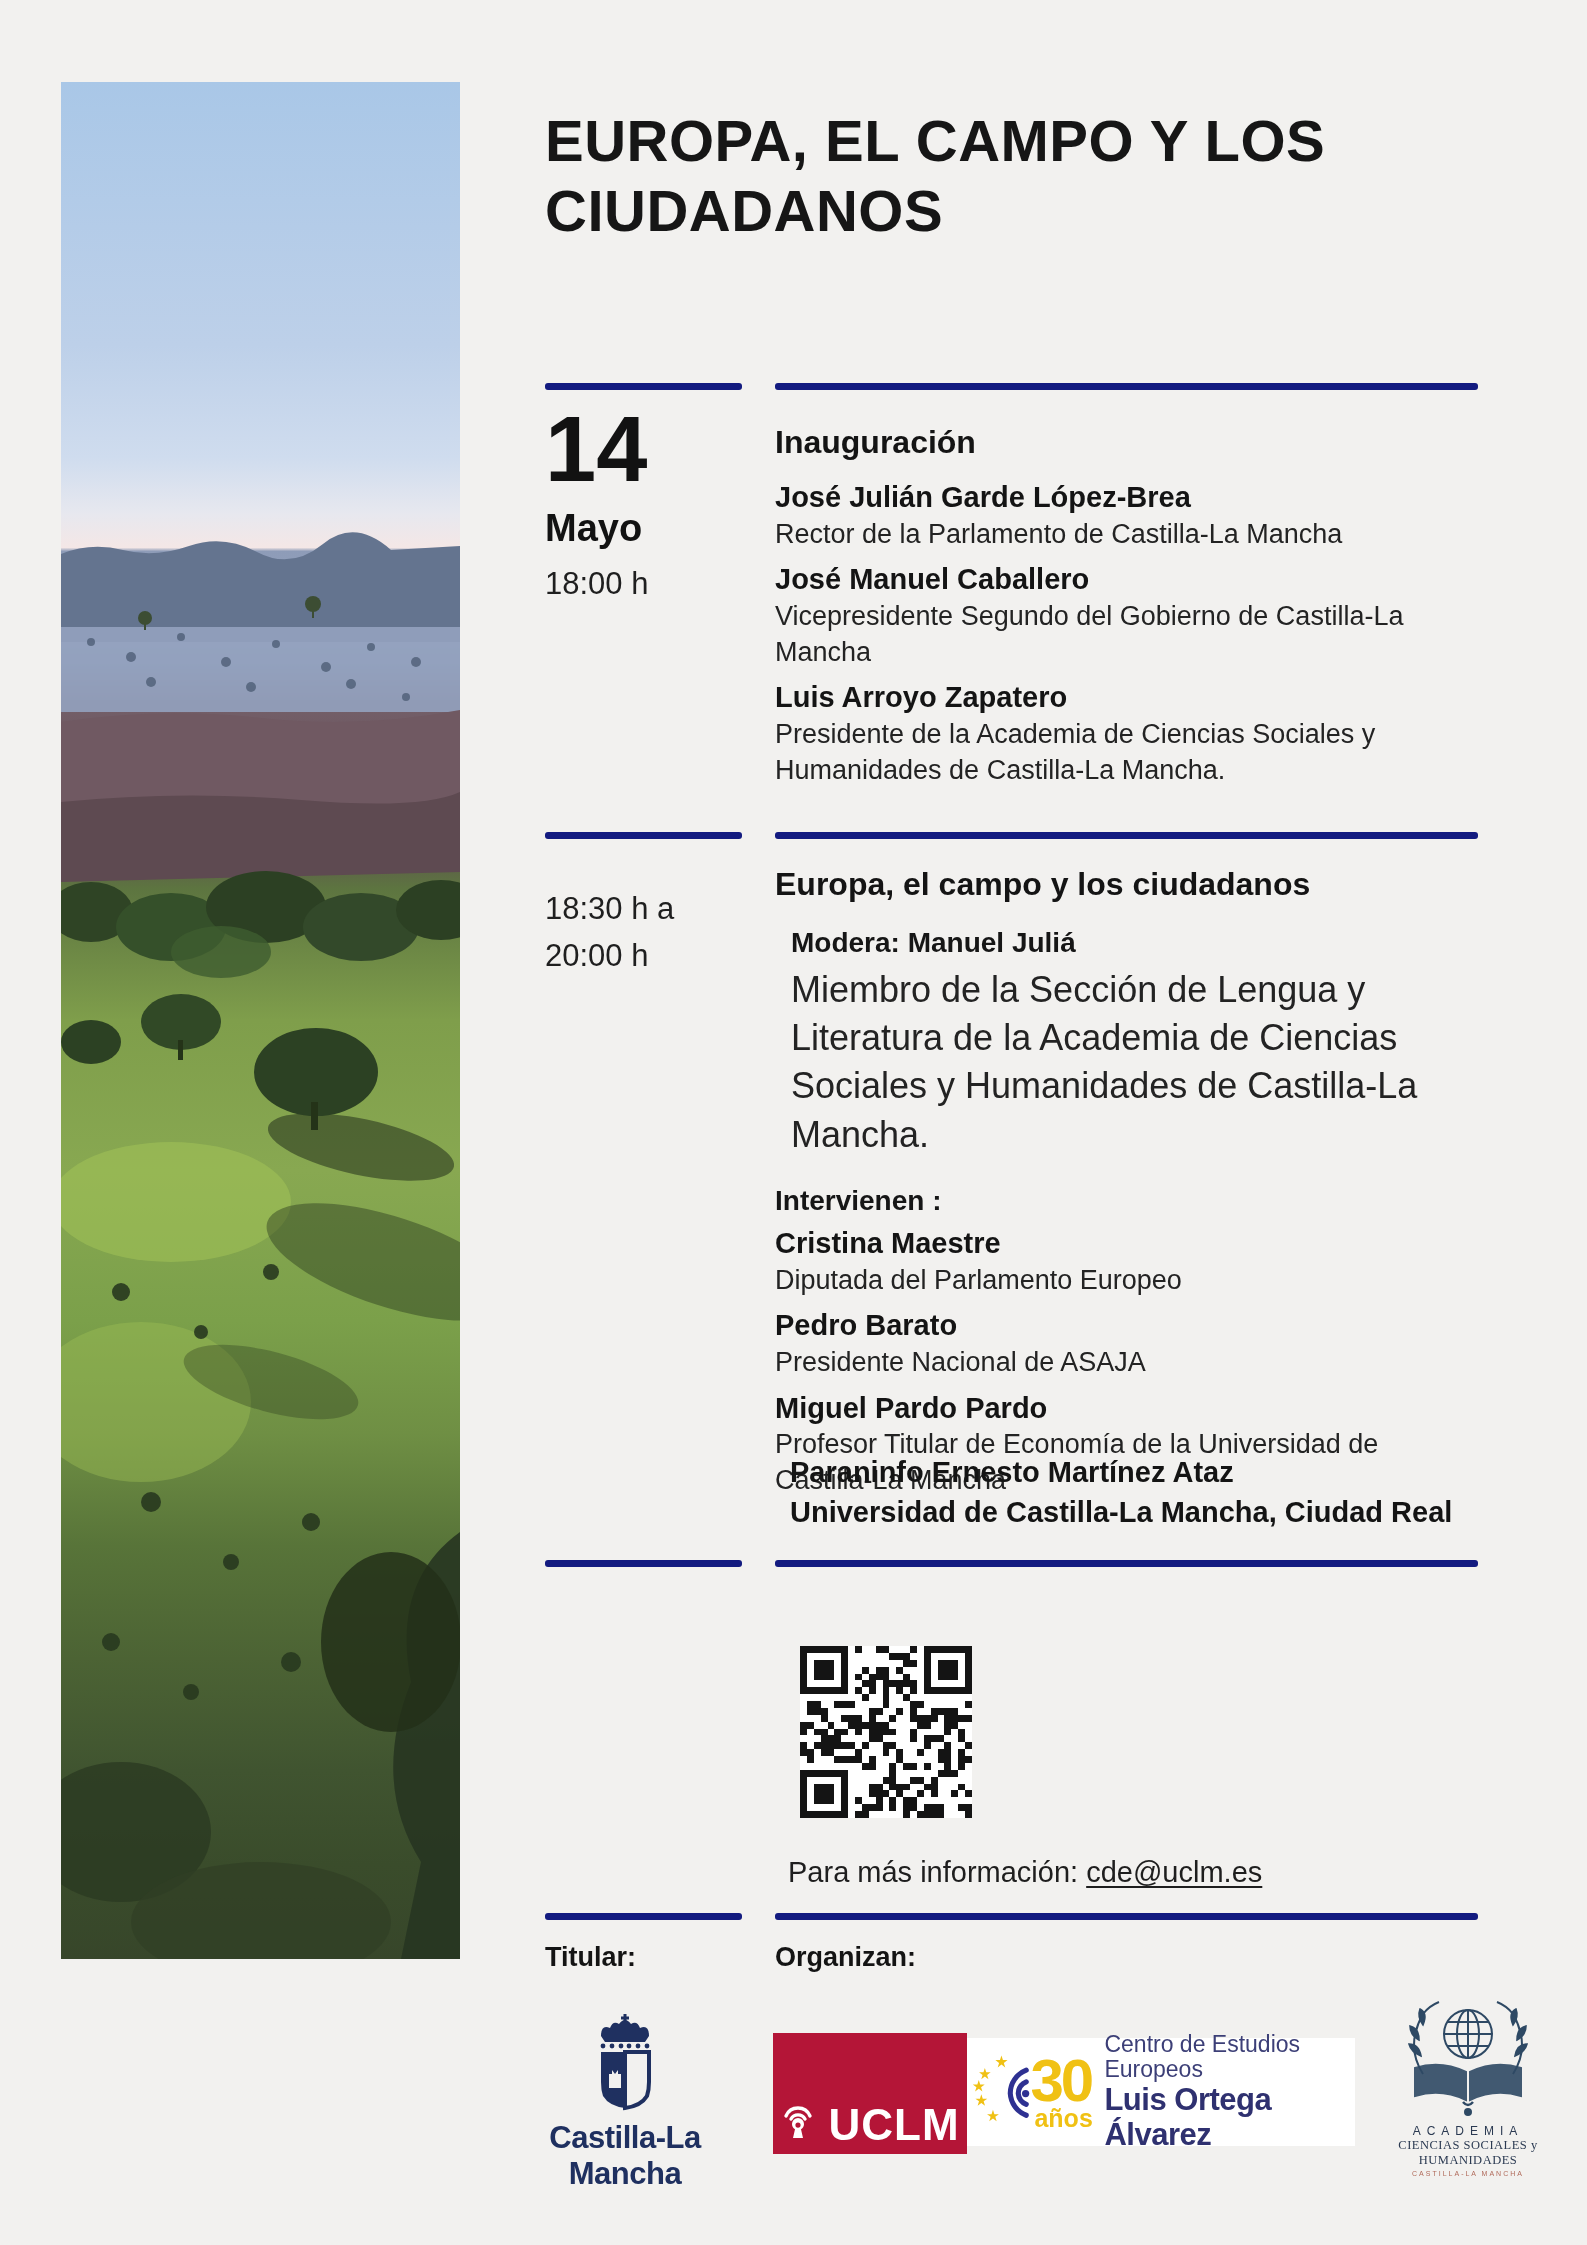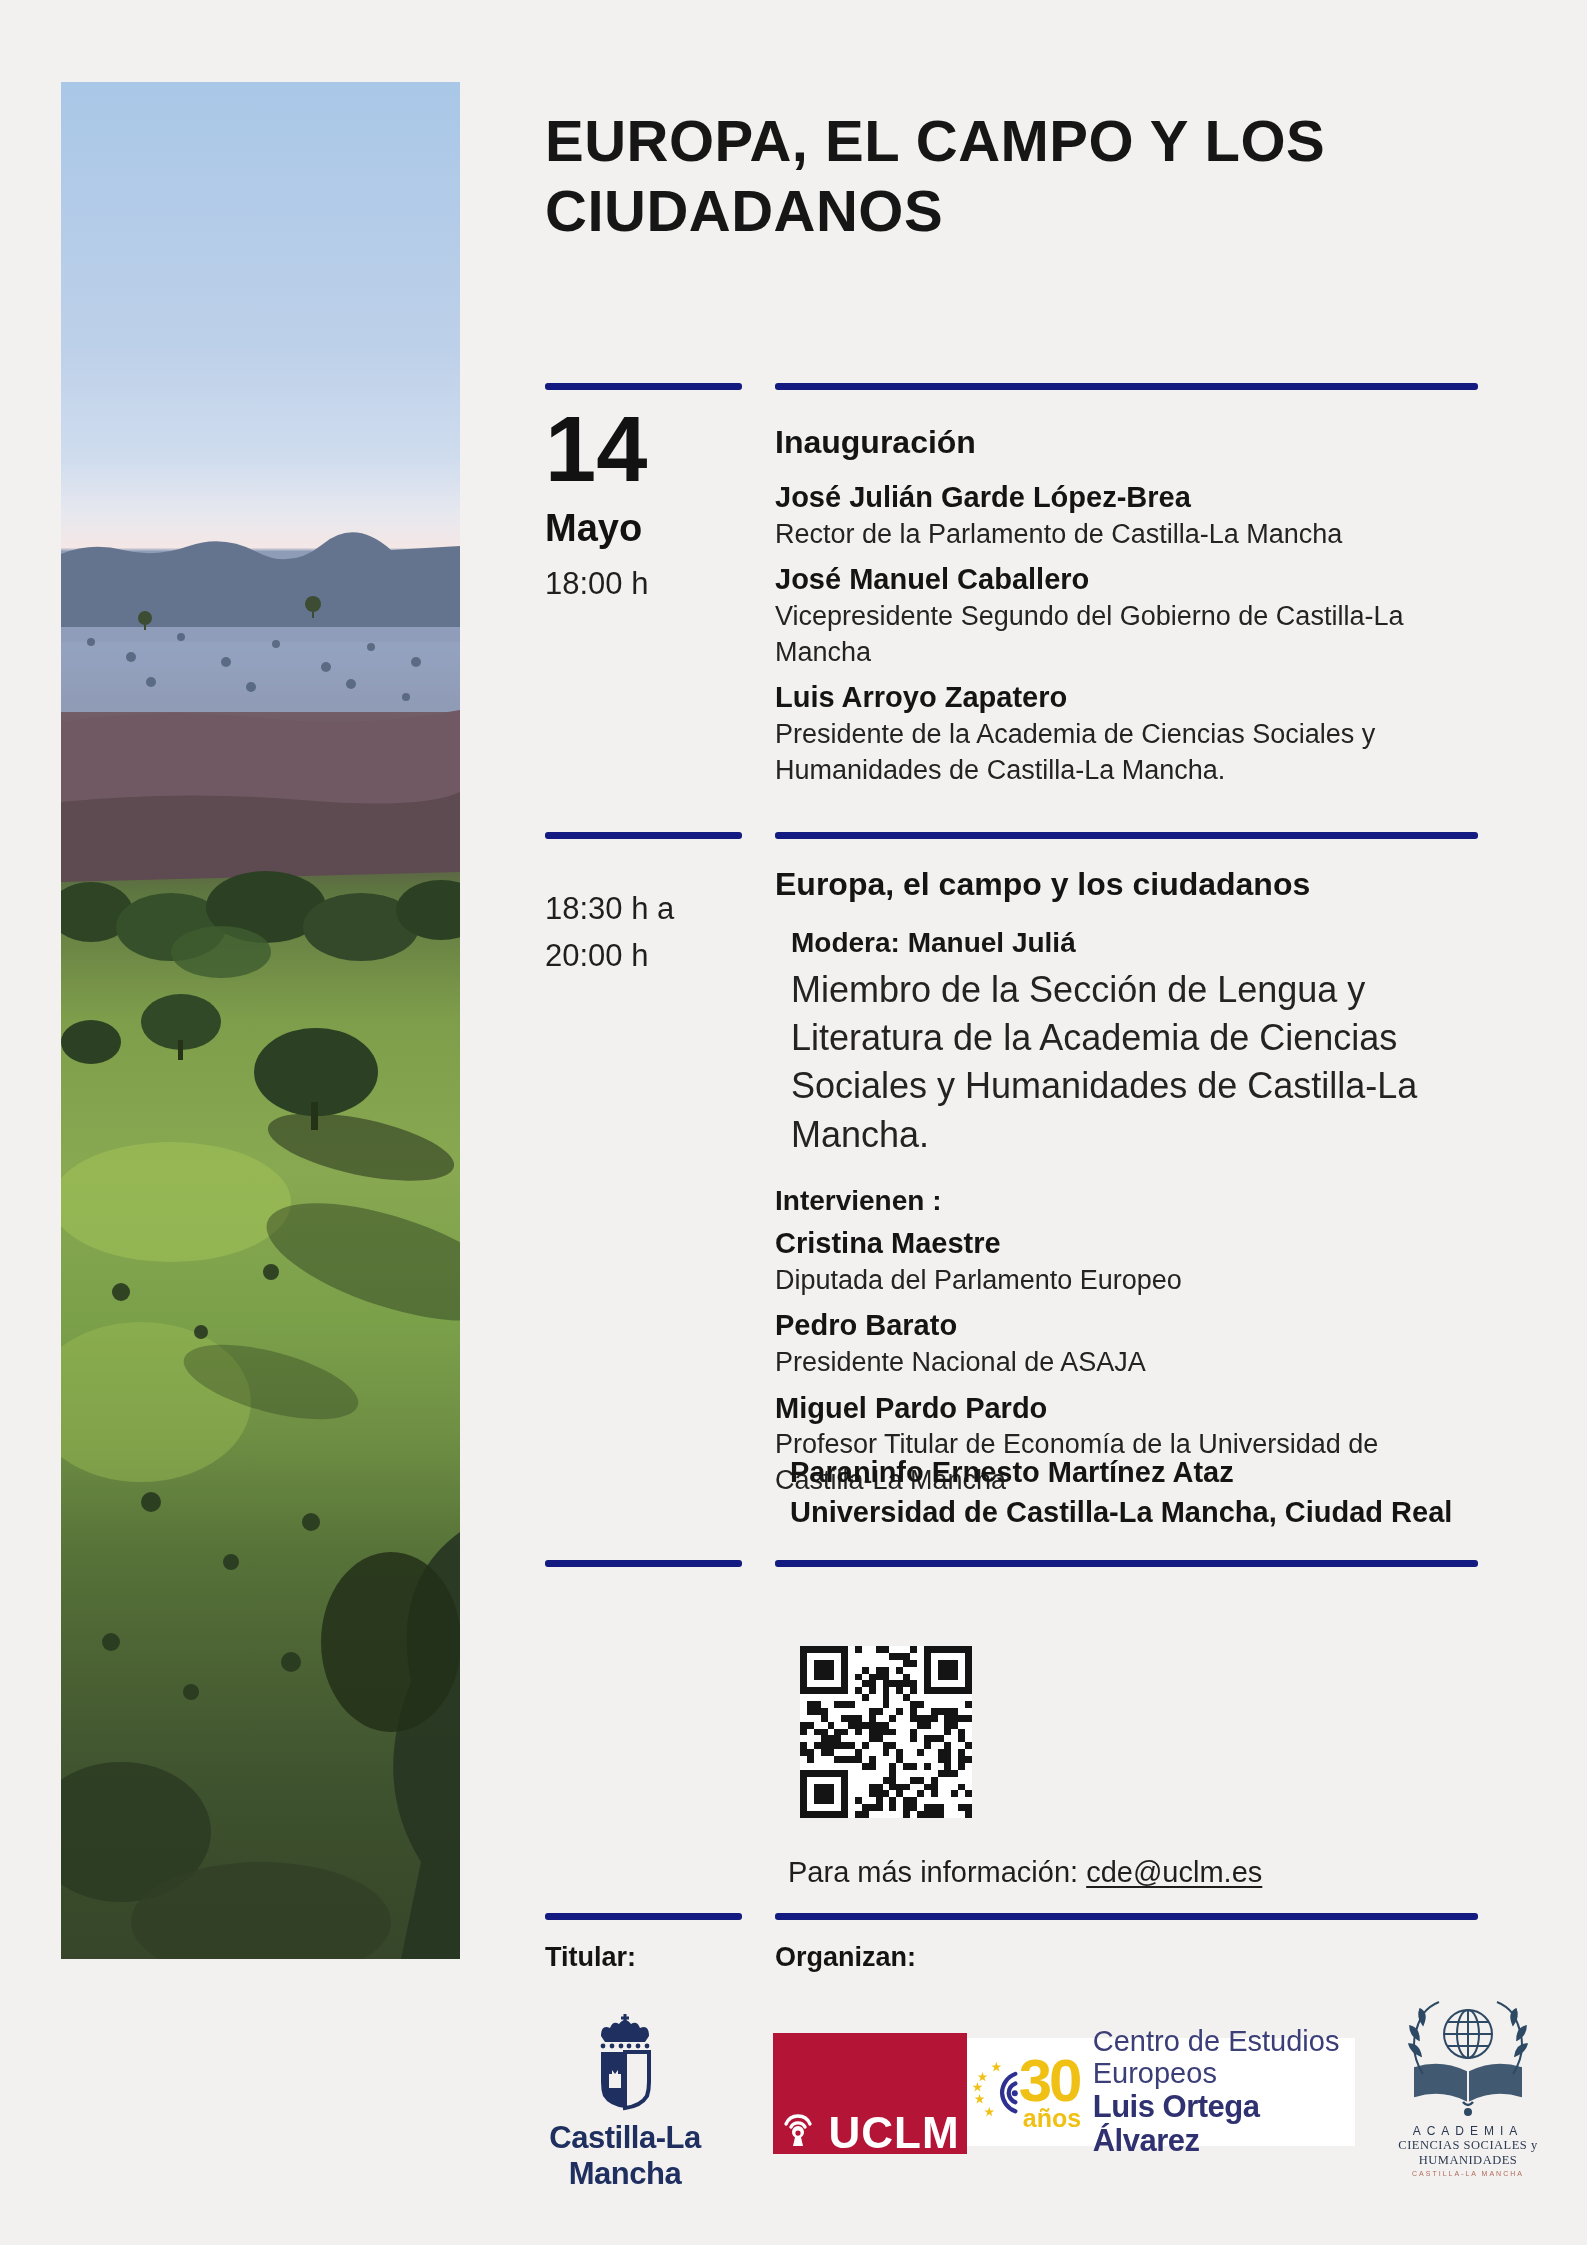--- a/index.html
+++ b/index.html
@@ -45,29 +45,29 @@
   .qr-box svg{display:block;width:100%;height:100%;shape-rendering:crispEdges;}
   .info-line{position:absolute;left:788px;top:1856px;font-size:29px;color:#1e1e1e;}
   .info-line .email{text-decoration:underline;text-underline-offset:4px;text-align:center;}
 
   .footer-label{position:absolute;top:1942px;font-size:27px;font-weight:700;color:#141414;}
 
   
   .logo-clm{position:absolute;left:505px;top:2012px;width:240px;text-align:center;}
   .logo-clm .clm-text{font-size:31px;font-weight:700;letter-spacing:-.5px;color:#1f3060;margin-top:4px;}
   .logo-uclm{position:absolute;left:773px;top:2033px;width:194px;height:121px;background:#b41537;
-    display:flex;align-items:flex-end;justify-content:center;gap:12px;padding-bottom:4px;box-sizing:border-box;}
+    display:flex;align-items:flex-end;justify-content:center;gap:12px;padding-bottom:12px;box-sizing:border-box;}
   .logo-uclm .uclm-text{color:#fff;font-size:44px;font-weight:800;letter-spacing:1px;line-height:.8;}
   .logo-cee{position:absolute;left:967px;top:2038px;width:388px;height:108px;background:#fff;
     display:flex;align-items:center;box-sizing:border-box;padding:4px 8px 4px 4px;gap:4px;}
   .cee-30{position:relative;width:76px;height:96px;flex:none;}
   .cee-30 .n30{position:absolute;left:6px;top:2px;font-size:60px;font-weight:800;color:#f0c114;letter-spacing:-3px;}
   .cee-30 .anos{position:absolute;left:10px;top:60px;font-size:25px;font-weight:700;color:#f0c114;}
   .cee-text{line-height:1.12;}
-  .cee-text .l1{font-size:29px;color:#3c3f77;}
+  .cee-text .l1{font-size:23px;color:#3c3f77;}
   .cee-text .l2{font-size:31px;font-weight:700;color:#2f3170;letter-spacing:-.5px;}
   .logo-academia{position:absolute;left:1368px;top:1996px;width:200px;text-align:center;color:#2b3a52;}
   .logo-academia .a1{font-size:12px;letter-spacing:6px;margin-top:2px;}
   .logo-academia .a2{font-size:12.5px;letter-spacing:.5px;font-family:"Liberation Serif",serif;}
   .logo-academia .a3{font-size:7px;letter-spacing:2px;color:#b06a5a;margin-top:2px;}
 </style>
 </head>
 <body>
 
 <div class="poster">

